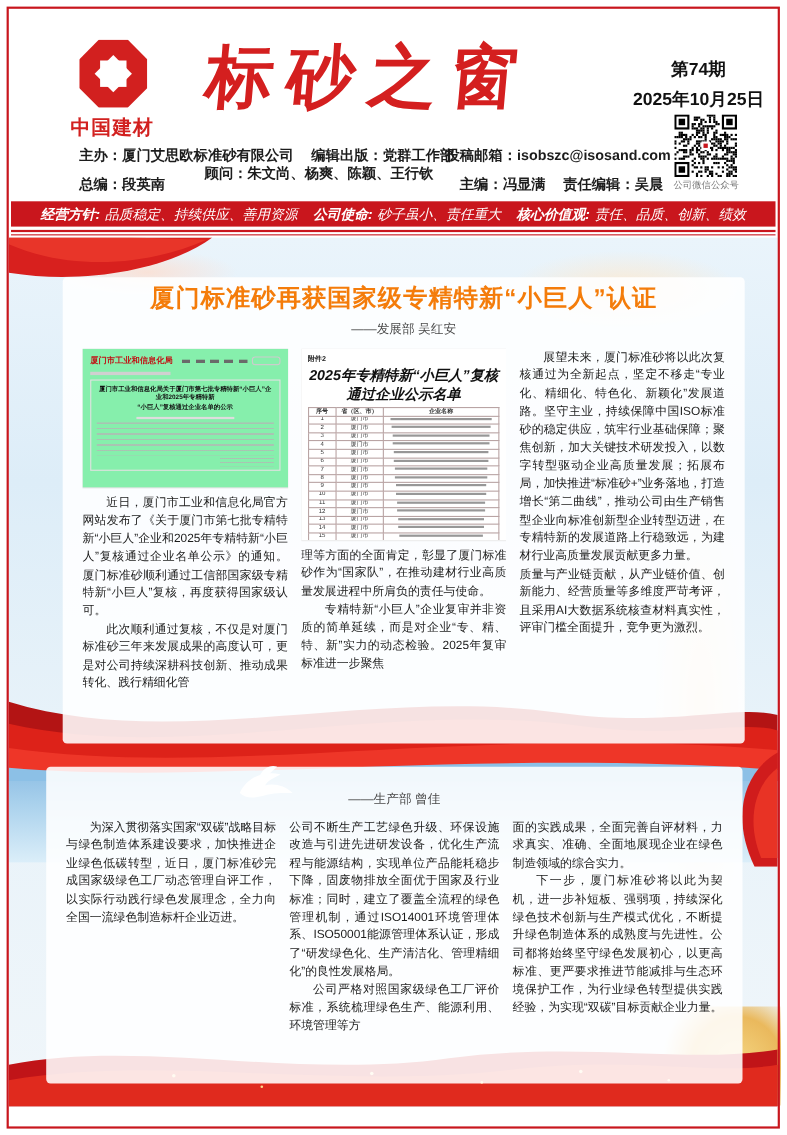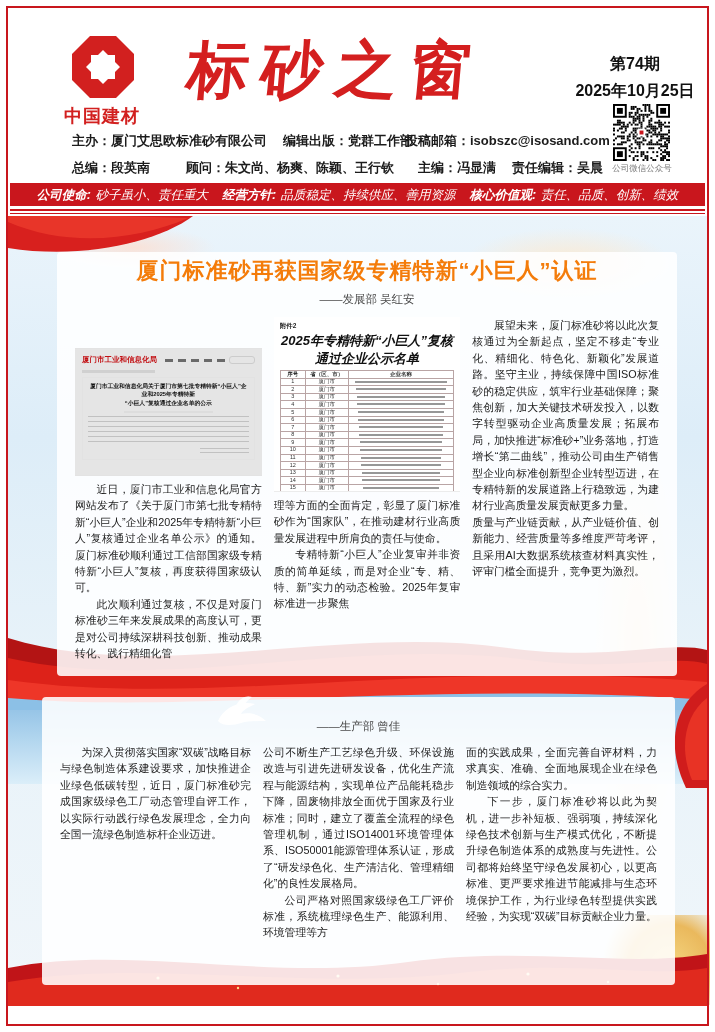--- a/index.html
+++ b/index.html
@@ -52,22 +52,22 @@
 
   
   .a-title{text-align:center;font-size:22px;font-weight:700;color:#f47c0a;letter-spacing:1px;}
   .a-byline{text-align:center;font-size:11.5px;color:#4a4a4a;margin-top:6px;}
   .cols{display:flex;gap:12px;margin-top:10px;}
   .col{flex:1;min-width:0;overflow:hidden;}
   .para{font-size:10.8px;line-height:1.52;text-align:justify;color:#1b1b1b;margin:0;}
   .para.indent{text-indent:2em;}
 
   
-  .webmock{background:#e5e5e5;height:126px;box-shadow:0 0 0 1px #e3e3e3;padding:6px 7px;
-    box-sizing:border-box;margin-bottom:6px;overflow:hidden;margin-top:32px;}
+  .webmock{background:#86efac;height:126px;box-shadow:0 0 0 1px #e3e3e3;padding:6px 7px;
+    box-sizing:border-box;margin-bottom:6px;overflow:hidden;}
   .wm-head{display:flex;align-items:center;gap:4px;}
   .wm-site{color:#c20f13;font-weight:700;font-size:7.5px;white-space:nowrap;}
   .wm-nav{flex:1;height:3px;margin-left:4px;
     background:repeating-linear-gradient(90deg,#6a6a6a 0 8px,transparent 8px 13px);}
   .wm-search{width:24px;height:6px;border:1px solid #ccc;border-radius:3px;}
   .wm-crumb{width:42%;height:2.5px;background:#d0d0d0;margin:5px 0 4px;}
   .wm-doc{border:1px solid #e2e2e2;padding:4px 5px 3px;}
   .wm-title{font-size:5.8px;font-weight:700;text-align:center;line-height:1.5;color:#111;}
   .wm-meta{width:55%;height:2px;background:#ddd;margin:3px auto;}
   .wm-lines{height:30px;margin-top:3px;opacity:.75;
@@ -447,32 +447,32 @@
     <rect x="2" y="24" width="3" height="3" fill="#000"></rect>
     <rect x="12.5" y="12.5" width="4" height="4" fill="#fff"></rect>
     <rect x="13.5" y="13.5" width="2" height="2" fill="#c9161d"></rect>
   </svg>
 <div class="abs qr-caption">公司微信公众号</div>
 
 <div class="info-row" style="left:72px;top:132px;">主办：厦门艾思欧标准砂有限公司</div>
 <div class="info-row" style="left:283px;top:132px;">编辑出版：党群工作部</div>
 <div class="info-row" style="left:405px;top:132px;">投稿邮箱：isobszc@isosand.com</div>
 <div class="info-row" style="left:72px;top:159px;">总编：段英南</div>
-<div class="info-row" style="left:186px;top:159px;text-align:center;">顾问：朱文尚、杨爽、陈颖、王行钦</div>
+<div class="info-row" style="left:186px;top:149px;text-align:center;">顾问：朱文尚、杨爽、陈颖、王行钦</div>
 <div class="info-row" style="left:418px;top:159px;">主编：冯显满</div>
 <div class="info-row" style="left:512px;top:159px;">责任编辑：吴晨</div>
 
 <div class="abs banner">
+  <span>
+    <span class="lab">经营方针:</span>
+    <span class="txt">品质稳定、持续供应、善用资源</span>
+  </span>
   <span>
     <span class="lab">公司使命:</span>
     <span class="txt">砂子虽小、责任重大</span>
-  </span>
-  <span>
-    <span class="lab">经营方针:</span>
-    <span class="txt">品质稳定、持续供应、善用资源</span>
   </span>
   <span>
     <span class="lab">核心价值观:</span>
     <span class="txt">责任、品质、创新、绩效</span>
   </span>
 </div>
 <div class="abs rule1"></div>
 <div class="abs rule2"></div>
 
 <div class="abs panel" style="left:57px;top:252px;width:620px;height:424px;padding:4px 18px 10px;overflow:hidden;">

